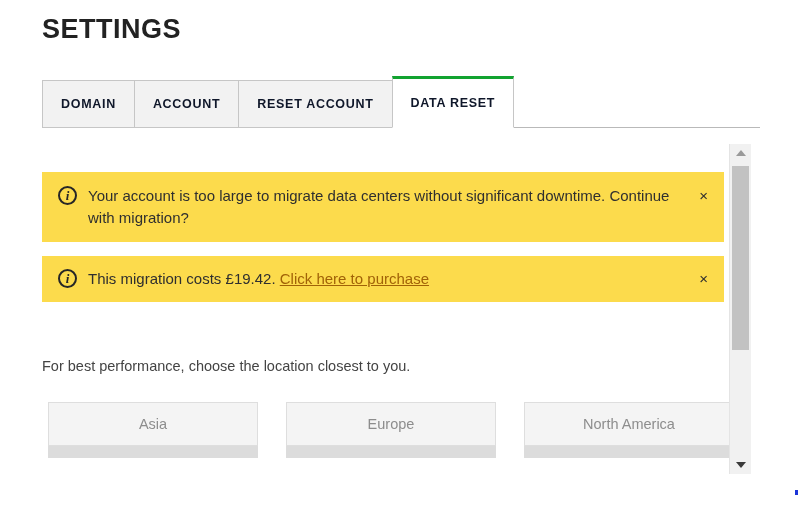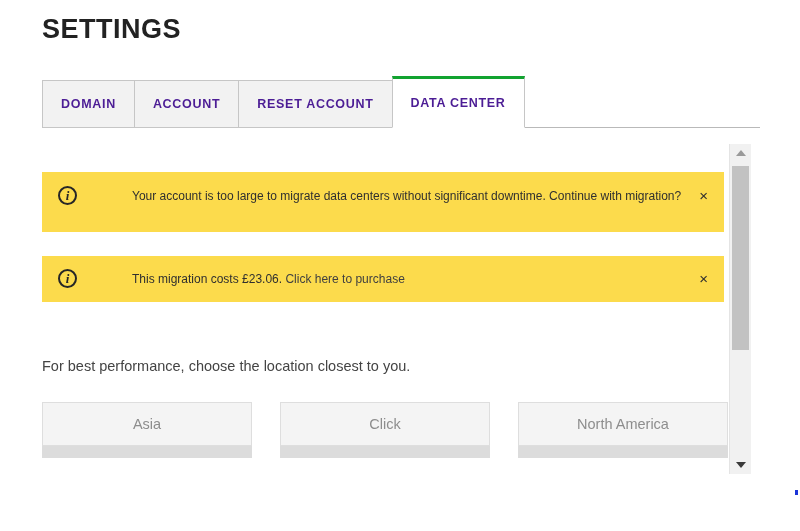--- a/index.html
+++ b/index.html
@@ -52,21 +52,21 @@
     position: relative;
     height: 48px;
     box-sizing: border-box;
     display: flex;
     align-items: center;
     justify-content: center;
     padding: 0 18px;
     font-size: 12.5px;
     font-weight: bold;
     letter-spacing: 0.7px;
-    color: #4c1d95;
+    color: #0f172a;
     background: #f2f2f2;
     border: 1px solid #c6c6c6;
     border-right: none;
     cursor: pointer;
     z-index: 1;
   }
   .tab:last-of-type {
     border-right: 1px solid #c6c6c6;
   }
   .tab.active {
@@ -124,27 +124,27 @@
     margin-top: 1px;
     font-family: "Liberation Serif", serif;
     font-style: italic;
     font-weight: bold;
     font-size: 13px;
     line-height: 1;
     color: #262626;
   }
   .alert-text {
     flex: 1 1 auto;
-    font-size: 12px;
+    font-size: 15px;
     line-height: 22px;
     padding-right: 8px;
-    margin-left: 44px;
   }
   .alert-link {
-    color: #404040;
+    color: #a16207;
+    text-decoration: underline;
     cursor: pointer;
   }
   .alert-close {
     flex: 0 0 auto;
     font-size: 15px;
     line-height: 18px;
     color: #2f2f2f;
     cursor: pointer;
     padding: 0 2px;
     margin-top: 2px;
@@ -164,21 +164,21 @@
     position: absolute;
     left: 42px;
     top: 226px;
     font-size: 14.5px;
     color: #444444;
   }
 
   
   .cards {
     position: absolute;
-    left: 42px;
+    left: 48px;
     top: 270px;
     width: 686px;
     display: flex;
     gap: 28px;
   }
   .card {
     width: 210px;
     box-sizing: border-box;
     cursor: pointer;
   }
@@ -256,46 +256,46 @@
 </style>
 </head>
 <body>
 
 <div class="page-title">SETTINGS</div>
 
 <div class="tab-strip">
   <div class="tab">DOMAIN</div>
   <div class="tab">ACCOUNT</div>
   <div class="tab">RESET ACCOUNT</div>
-  <div class="tab active">DATA CENTER</div>
+  <div class="tab active">DATA RESET</div>
 </div>
 
 <div class="pane">
 
   <div class="alert alert-1">
     <span class="alert-icon">i</span>
     <span class="alert-text">Your account is too large to migrate data centers without significant downtime. Continue with migration?</span>
     <span class="alert-close">×</span>
   </div>
 
   <div class="alert alert-2">
     <span class="alert-icon">i</span>
-    <span class="alert-text"><span>This migration costs £23.06.</span> <span class="alert-link">Click here to purchase</span></span>
+    <span class="alert-text"><span>This migration costs £19.42.</span> <span class="alert-link">Click here to purchase</span></span>
     <span class="alert-close">×</span>
   </div>
 
   <div class="section-sub">For best performance, choose the location closest to you.</div>
 
   <div class="cards">
     <div class="card">
       <div class="card-body">Asia</div>
       <div class="card-footer"></div>
     </div>
     <div class="card">
-      <div class="card-body">Click</div>
+      <div class="card-body">Europe</div>
       <div class="card-footer"></div>
     </div>
     <div class="card">
       <div class="card-body">North America</div>
       <div class="card-footer"></div>
     </div>
   </div>
 
 </div>
 

